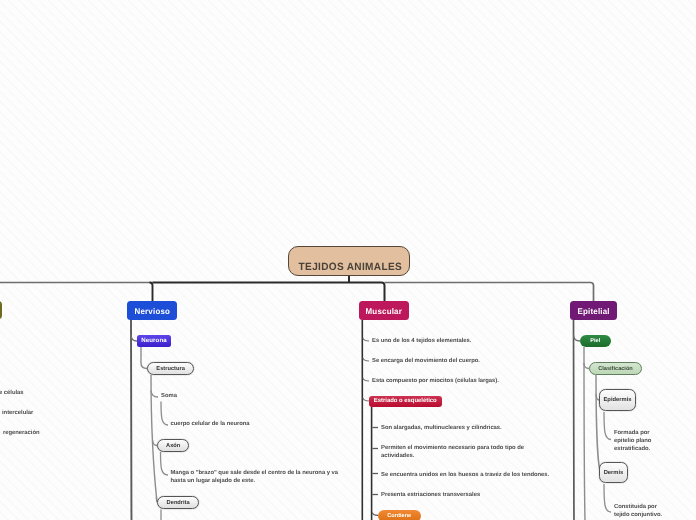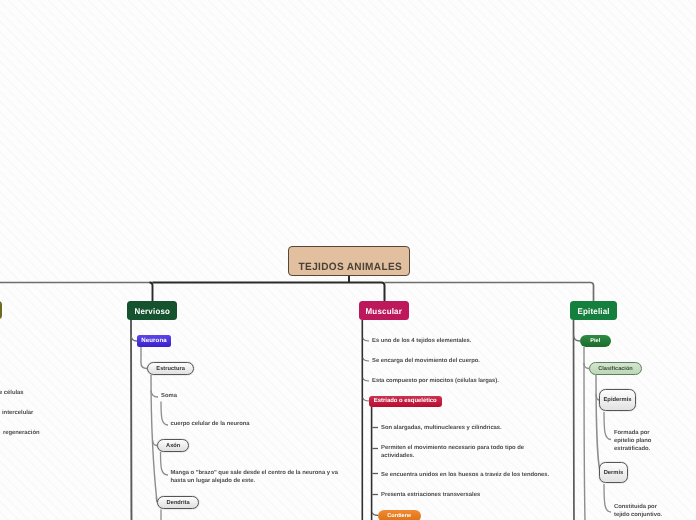--- a/index.html
+++ b/index.html
@@ -7,30 +7,30 @@
     font-family:"Liberation Sans",sans-serif;
     background-color:#fdfdfd;
     background-image:repeating-linear-gradient(45deg, rgba(0,0,0,0) 0px, rgba(0,0,0,0) 5.6px, rgba(0,0,0,0.018) 5.6px, rgba(0,0,0,0.018) 7.07px);
   }
   *{-webkit-font-smoothing:antialiased;text-rendering:geometricPrecision;}
   #canvas{position:relative;width:696px;height:520px;}
   svg.edges{position:absolute;left:0;top:0;width:696px;height:520px;}
   .node{position:absolute;box-sizing:border-box;display:flex;align-items:center;justify-content:center;white-space:nowrap;text-align:center;}
 
   #root-node>span{display:inline-block;transform:scaleX(0.95) translateX(2px);transform-origin:center;}
-  #root-node{left:287.5px;top:246.4px;width:122.5px;height:29.2px;border-radius:4px;
+  #root-node{left:287.5px;top:246.4px;width:122.5px;height:29.2px;border-radius:10px;
     background:#e2bf9f;border:1.8px solid #55483a;
     font-weight:bold;font-size:10.6px;letter-spacing:0.35px;line-height:1;padding-top:12px;color:#4a4239;}
 
   #b-offscreen{left:-48px;top:301px;width:50px;height:18.4px;border-radius:3.5px;background:#6e6b1f;}
   .branch{height:19px;border-radius:3.5px;color:#fff;font-weight:bold;font-size:8.2px;letter-spacing:0.2px;}
   .branch>span{display:inline-block;transform:scaleX(0.97);position:relative;top:0.7px;}
-  #b-nervioso{left:127px;top:301px;width:50px;background:#14532d;}
+  #b-nervioso{left:127px;top:301px;width:50px;background:#1d4ed8;}
   #b-muscular{left:359px;top:301px;width:50px;background:#be185d;}
-  #b-epitelial{left:570px;top:301px;width:47px;background:#15803d;}
+  #b-epitelial{left:570px;top:301px;width:47px;background:#701a75;}
 
   #n-neurona{left:137px;top:334.8px;width:34px;height:12.2px;border-radius:2.5px;
     background:linear-gradient(180deg,#5b46e8 0%,#3c20cc 100%);color:#fff;font-weight:bold;font-size:6.1px;letter-spacing:0.1px;}
   #m-estriado{left:369px;top:395.6px;width:72.5px;height:11.4px;border-radius:3px;
     background:linear-gradient(180deg,#cc3150 0%,#b80c30 100%);color:#fff;font-weight:bold;font-size:5.95px;letter-spacing:-0.02px;}
   #m-contiene{left:377.5px;top:509.5px;width:43.5px;height:12.5px;border-radius:6px;
     background:linear-gradient(180deg,#f08a33 0%,#dd6f13 100%);color:#fff;font-weight:bold;font-size:5.6px;}
   #e-piel{left:580px;top:334.8px;width:30.5px;height:12.4px;border-radius:6px;
     background:linear-gradient(180deg,#2f8b44 0%,#1d6b2b 100%);color:#fff;font-weight:bold;font-size:5.6px;}
   #e-clasif{left:589px;top:362px;width:53px;height:13px;border-radius:6.5px;

